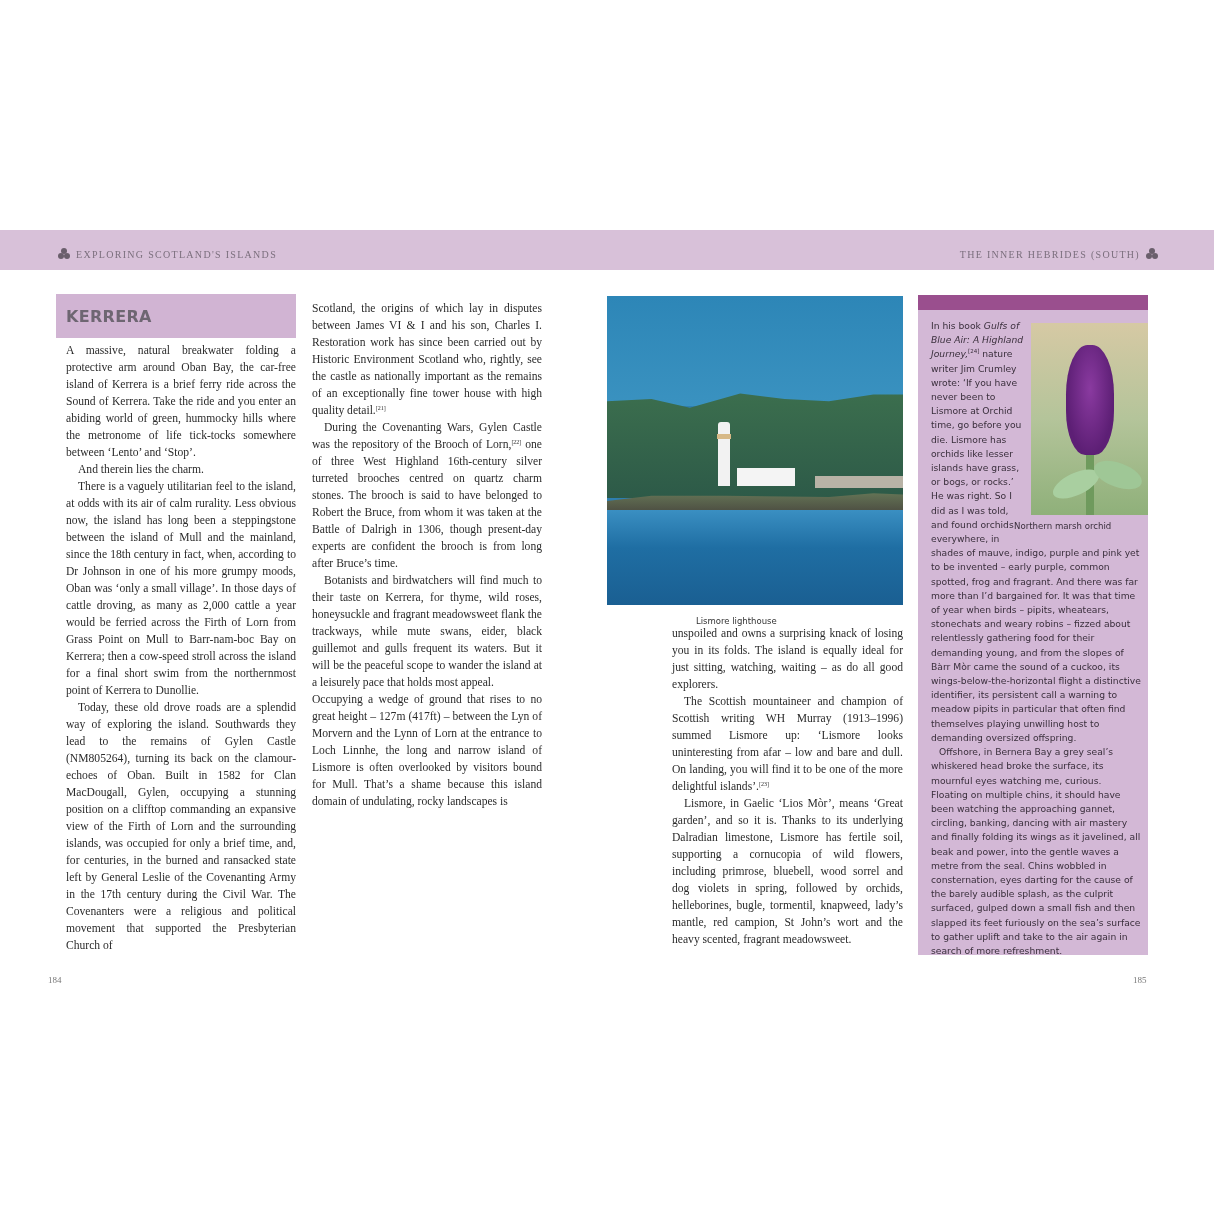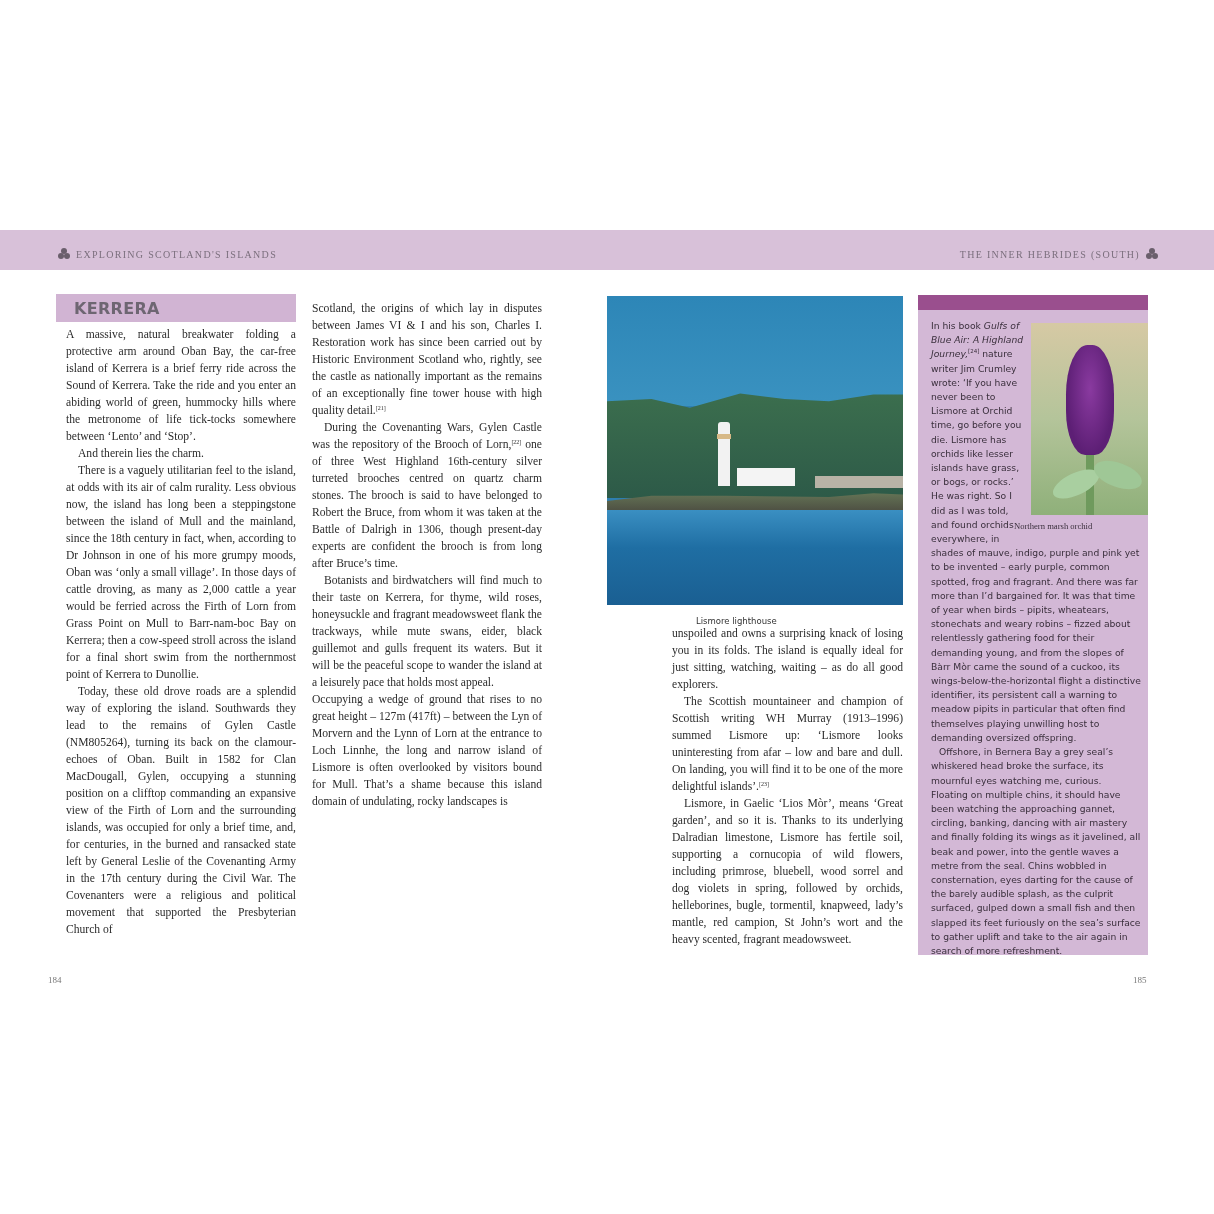--- a/index.html
+++ b/index.html
@@ -22,22 +22,22 @@
   .trefoil span:nth-child(1) { left: 3px; top: 0; }
   .trefoil span:nth-child(2) { left: 0; top: 5px; }
   .trefoil span:nth-child(3) { left: 6px; top: 5px; }
 
   .col { position: absolute; font-family: "Liberation Serif", serif; font-size: 11.6px; line-height: 17px; color: #2b2b2b; text-align: justify; }
   .col p { text-indent: 12px; }
   .col p.first { text-indent: 0; }
   .col sup { font-size: 6px; vertical-align: 4px; line-height: 0; }
 
   .section-head {
-    background: #d1b4d3; height: 28px; display: flex; align-items: center;
-    padding-left: 18px; font-family: "DejaVu Sans", sans-serif; font-weight: bold;
+    background: #d1b4d3; height: 44px; display: flex; align-items: center;
+    padding-left: 10px; font-family: "DejaVu Sans", sans-serif; font-weight: bold;
     font-size: 16px; color: #6e6672; letter-spacing: 0.3px; margin-bottom: 4px;
   }
 
   .col1 { left: 56px; top: 294px; width: 240px; }
   .col1 .section-head { margin-left: 0; }
   .col1 .body { padding-left: 10px; }
   .col2 { left: 312px; top: 300px; width: 230px; }
   .col3 { left: 672px; top: 625px; width: 231px; }
 
   .photo {
@@ -78,21 +78,21 @@
     float: right; width: 117px; height: 192px; margin: 4px -7px 4px 6px;
     background: linear-gradient(#d6c9a4, #b4c49a 50%, #8fb07a);
     position: relative; overflow: hidden;
   }
   .orchid .spike { position: absolute; left: 35px; top: 22px; width: 48px; height: 110px;
     background: radial-gradient(ellipse at 50% 40%, #8a3aa0, #5d1f75 70%);
     border-radius: 45% 45% 40% 40%; }
   .orchid .stem { position: absolute; left: 55px; top: 128px; width: 8px; height: 64px; background: #6f9a5d; }
   .orchid .leaf1 { position: absolute; left: 20px; top: 150px; width: 50px; height: 22px; background: #a9cfa0; border-radius: 50%; transform: rotate(-25deg); }
   .orchid .leaf2 { position: absolute; left: 62px; top: 140px; width: 50px; height: 24px; background: #9fc796; border-radius: 50%; transform: rotate(20deg); }
-  .orchid-cap { font-size: 8.6px; float: right; width: 134px; margin-right: -7px; clear: right; font-family: Liberation Serif, serif; }
+  .orchid-cap { font-size: 8.6px; float: right; width: 134px; margin-right: -7px; clear: right; }
 
   .folio { position: absolute; top: 975px; font-family: "Liberation Serif", serif; font-size: 9px; color: #777; }
   .folio.left { left: 48px; }
   .folio.right { left: 1133px; }
 </style>
 </head>
 <body>
 
 <div class="header-bar"></div>
 

